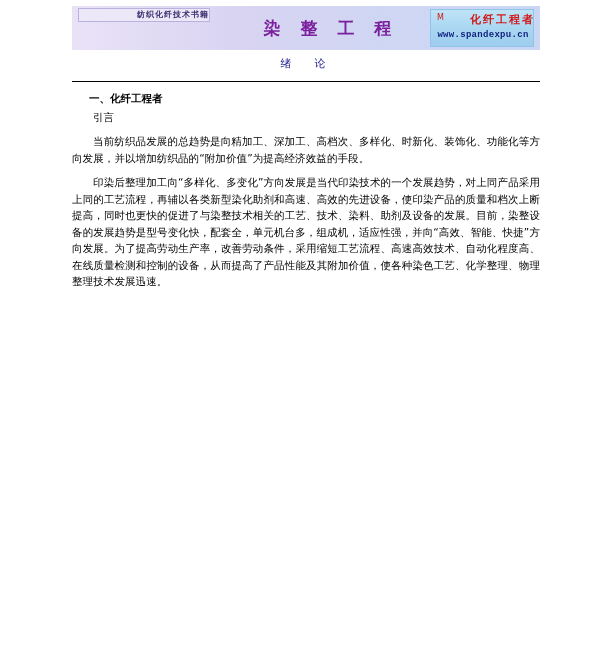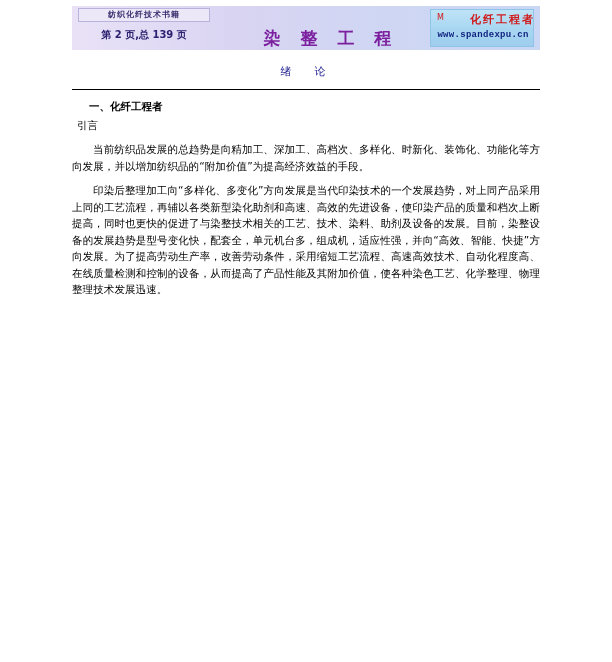--- a/index.html
+++ b/index.html
@@ -43,21 +43,21 @@
     border: 1px solid #b9b2dd;
     box-sizing: border-box;
   }
   .banner-left-top span {
     display: block;
     font-family: Liberation Serif, serif;
     font-size: 8px;
     font-weight: bold;
     color: #3a2f6e;
     line-height: 12px;
-    text-align: center;
+    text-align: right;
     letter-spacing: 1px;
   }
   .banner-pagenum {
     position: absolute;
     left: 0px;
     top: 22px;
     width: 144px;
     text-align: center;
     font-family: "DejaVu Sans", sans-serif;
     font-size: 10px;
@@ -68,21 +68,20 @@
     position: absolute;
     left: 144px;
     top: 11px;
     width: 230px;
     text-align: center;
     font-family: "DejaVu Sans", sans-serif;
     font-size: 17px;
     font-weight: bold;
     color: #7b1f9e;
     letter-spacing: 7px;
-    margin-top: 10px;
   }
   .banner-logo {
     position: absolute;
     right: 6px;
     top: 3px;
     width: 104px;
     height: 38px;
     background: linear-gradient(to bottom, #bfe3f6 0%, #a9d7f2 50%, #9ecdee 100%);
     border: 1px solid #8fc4e8;
     box-sizing: border-box;
@@ -117,21 +116,21 @@
     top: 3px;
     font-family: "DejaVu Sans", sans-serif;
     font-size: 8px;
     color: #d01818;
   }
 
   
   .doc {
     position: absolute;
     left: 72px;
-    top: 56px;
+    top: 48px;
     width: 468px;
   }
   .chapter-title {
     text-align: center;
     font-family: "DejaVu Sans", sans-serif;
     font-size: 11px;
     color: #1a1a8c;
     letter-spacing: 6px;
     margin: 8px 0 10px 0;
   }
@@ -145,42 +144,41 @@
     font-family: "DejaVu Sans", sans-serif;
     font-size: 10.5px;
     font-weight: bold;
     color: #000000;
     margin: 0 0 5px 17px;
   }
   .sub-head {
     font-family: "DejaVu Sans", sans-serif;
     font-size: 10.5px;
     color: #000000;
-    margin: 0 0 3px 5px;
+    margin: 0 0 3px 21px;
   }
   p.para {
     font-family: "DejaVu Sans", sans-serif;
     font-size: 10.5px;
     line-height: 16.5px;
     color: #000000;
     margin: 8px 0 1px 0;
     text-align: justify;
     text-indent: 21px;
     letter-spacing: 0.1px;
   }
 </style>
 </head>
 <body>
 
 <div class="banner">
   <div class="banner-left">
     <div class="banner-left-top">
       <span>纺织化纤技术书籍</span>
     </div>
-    <div class="banner-pagenum">第 2 页,总 139 页</div>
   </div>
   <div class="banner-title">染 整 工 程</div>
   <div class="banner-logo">
     <div class="logo-mark">M</div>
     <div class="logo-cn">化纤工程者</div>
     <div class="logo-url">www.spandexpu.cn</div>
   </div>
 </div>
 
 <div class="doc">

